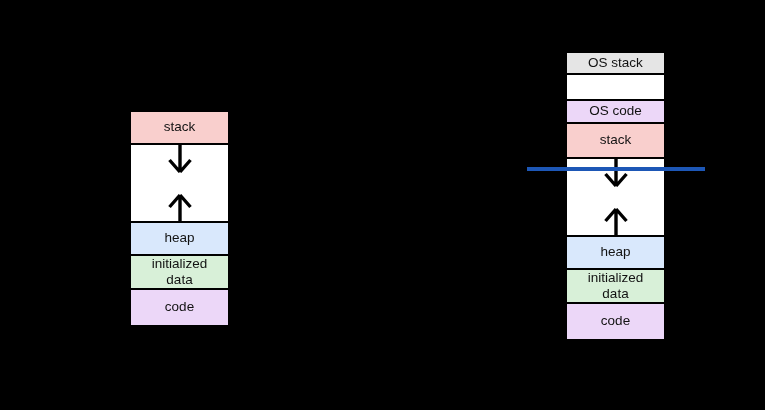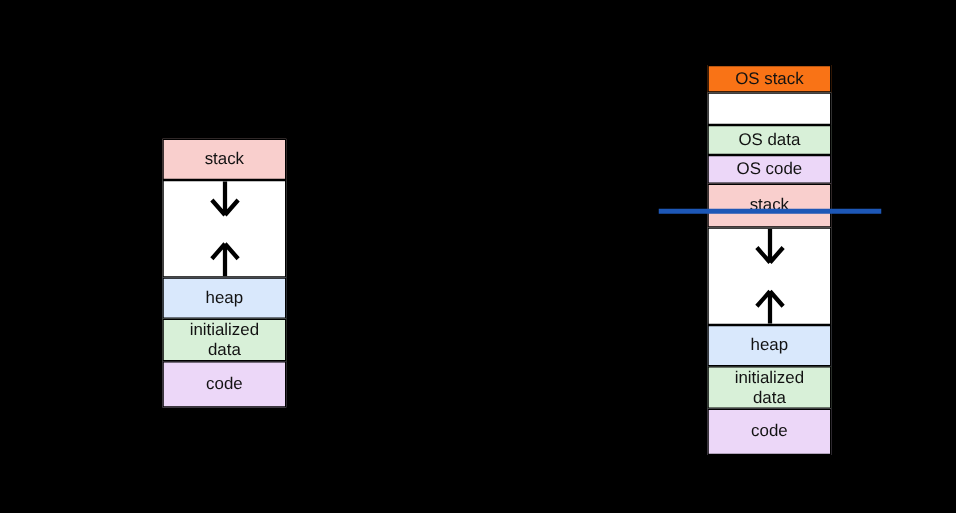--- a/index.html
+++ b/index.html
@@ -83,27 +83,24 @@
     </div>
     <div class="seg l-init" style="background-color: rgb(216, 240, 216);">
       <span class="lbl">initialized data</span>
     </div>
     <div class="seg l-code" style="background-color: rgb(236, 215, 248);">
       <span class="lbl">code</span>
     </div>
   </div>
 
   <div class="col col-right">
-    <div class="seg r-osstack" style="background-color: #f97316;">
+    <div class="seg r-osstack" style="background-color: #e5e5e5;">
       <span class="lbl">OS stack</span>
     </div>
     <div class="seg r-osfree" style="background-color: rgb(255, 255, 255);"></div>
-    <div class="seg r-osdata" style="background-color: rgb(216, 240, 216);">
-      <span class="lbl">OS data</span>
-    </div>
     <div class="seg r-oscode" style="background-color: rgb(236, 215, 248);">
       <span class="lbl">OS code</span>
     </div>
     <div class="seg r-stack" style="background-color: rgb(249, 207, 205);">
       <span class="lbl">stack</span>
     </div>
     <div class="seg r-free free" style="background-color: rgb(255, 255, 255);">
       <svg width="26" height="31" viewBox="0 0 26 31">
         <path d="M13 0 V25 M2.5 15 L13 27 M23.5 15 L13 27" stroke="#000000" stroke-width="3.4" fill="none"></path>
       </svg>

